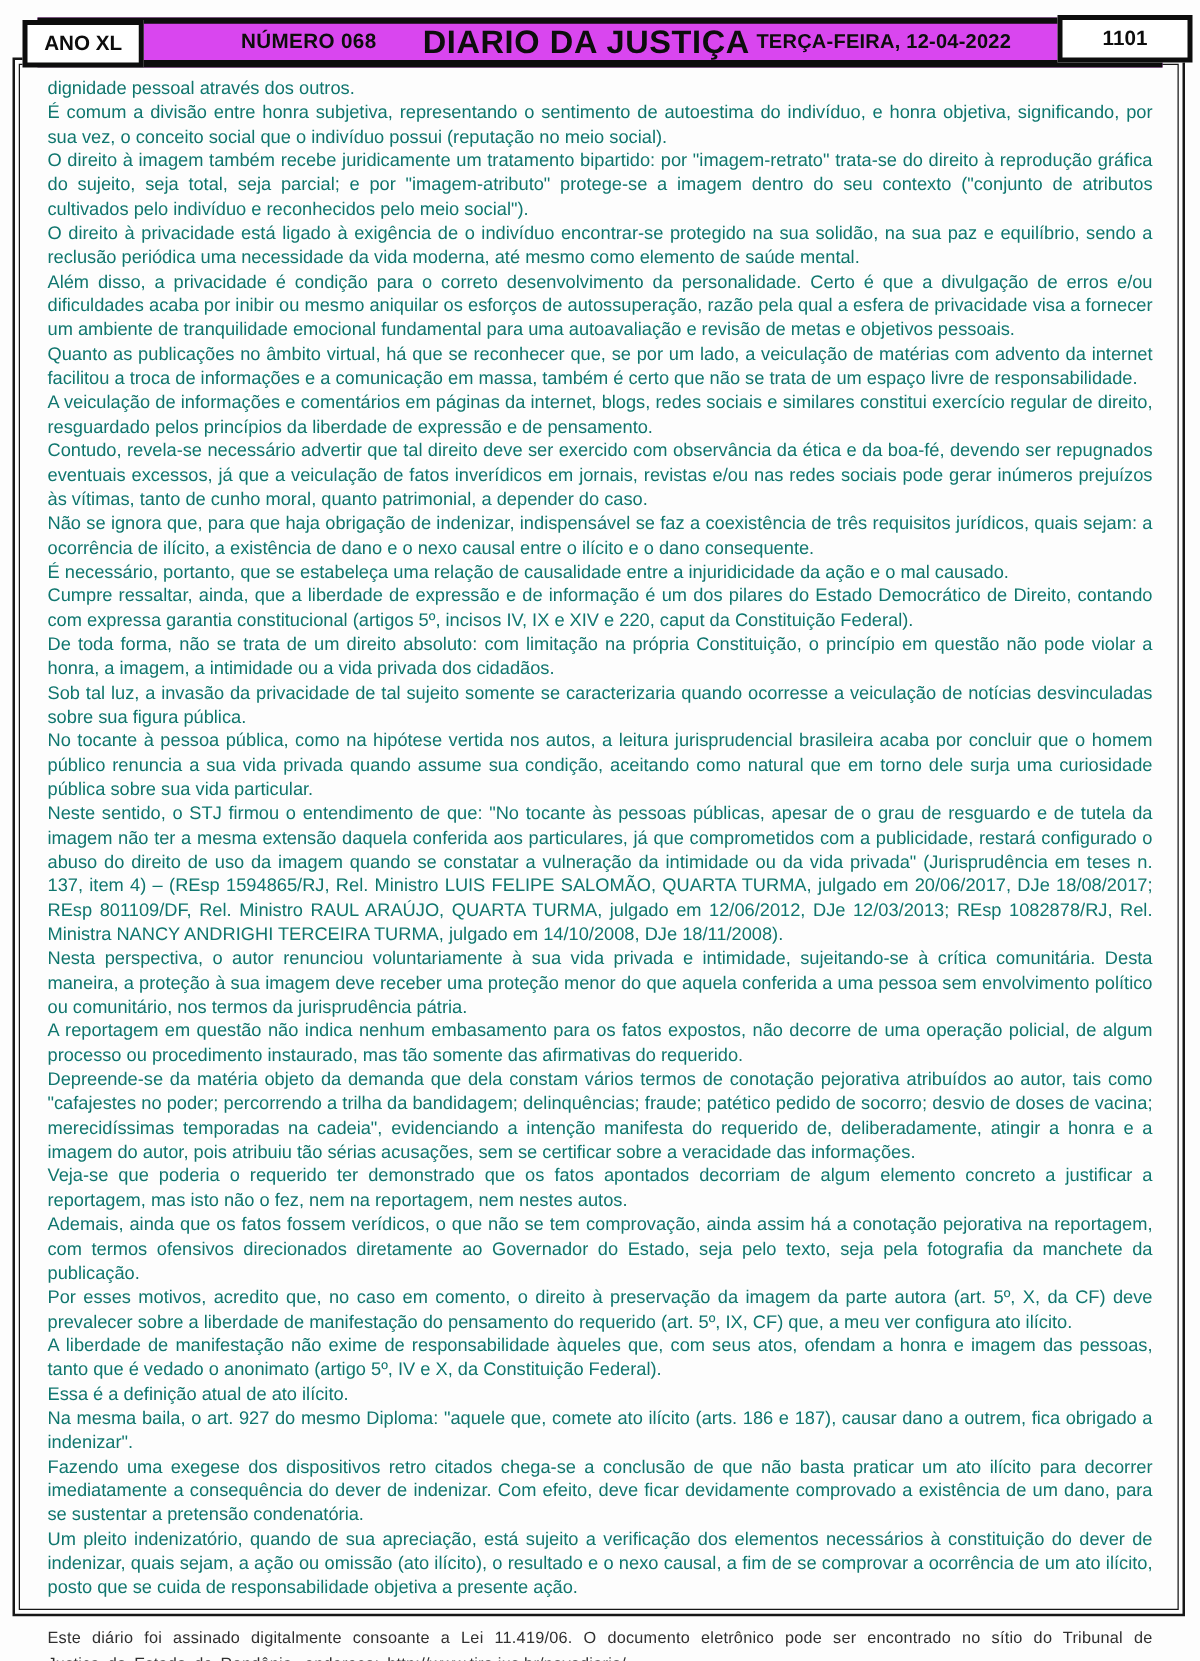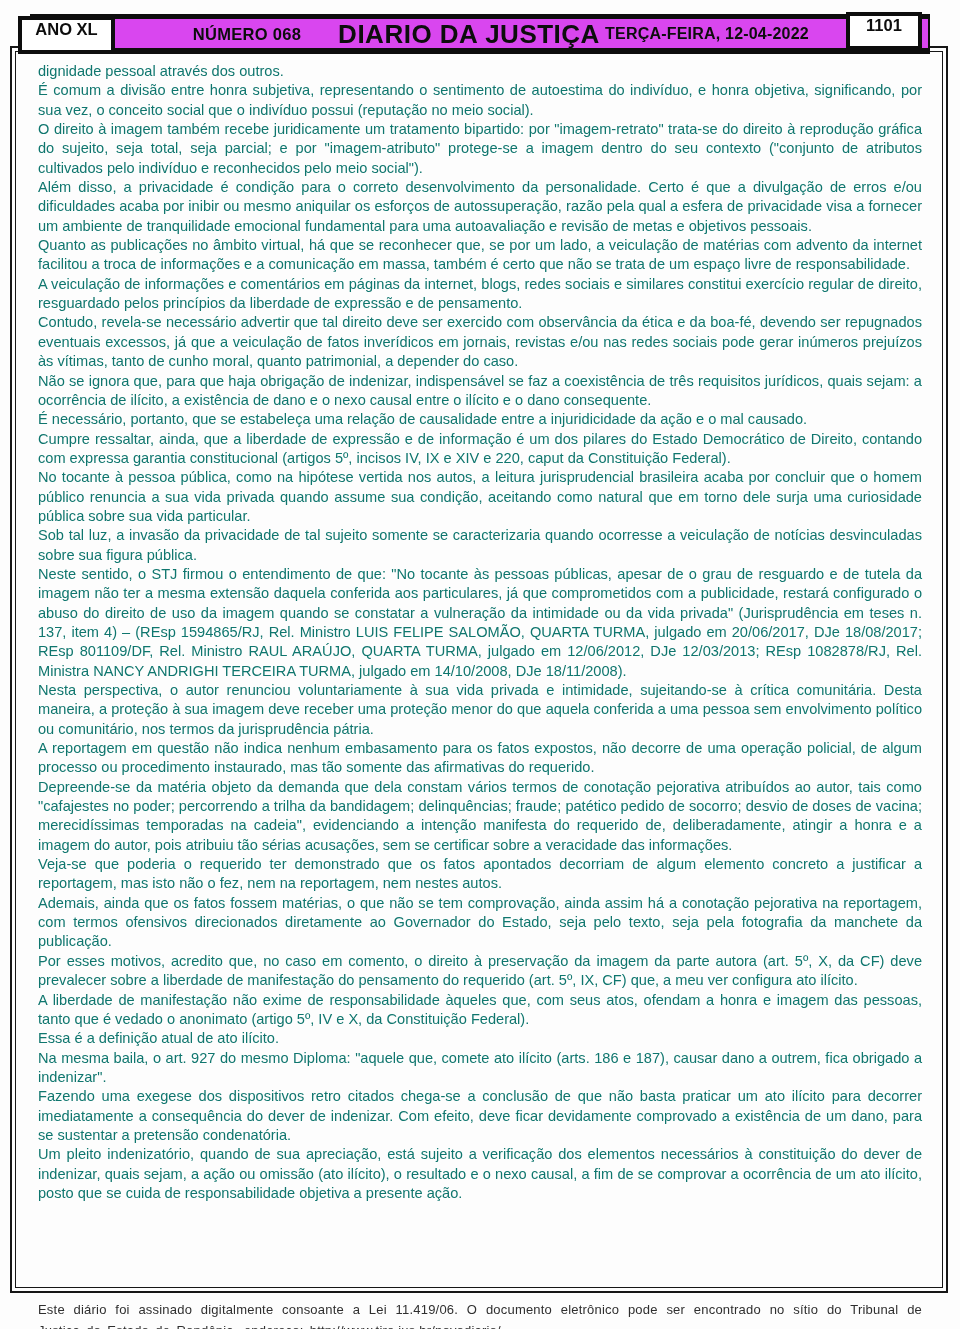--- a/index.html
+++ b/index.html
@@ -65,36 +65,36 @@
   .band-title  { left: 437px; font-size: 26px;  letter-spacing: 0.5px; }
   .band-date   { left: 675px; font-size: 16px;  letter-spacing: 0.2px; }
   
   .corner-box {
     position: absolute;
     box-sizing: border-box;
     border: 4px solid #0d0d0d;
     background: #ffffff;
     z-index: 4;
     display: flex;
-    align-items: flex-start;
+    align-items: center;
     justify-content: center;
     font-weight: bold;
     font-size: 16.5px;
     color: #0d0d0d;
   }
   .ano-box {
     left: 18px;
     top: 16px;
     width: 97px;
     height: 38px;
   }
   .page-num-box {
     left: 846px;
     top: 12px;
-    width: 76px;
+    width: 108px;
     height: 38px;
   }
   
   .content {
     position: absolute;
     left: 38px;
     top: 62px;
     width: 884px;
     z-index: 2;
   }
@@ -141,35 +141,37 @@
   </div>
 
   <div class="corner-box page-num-box">
     <span>1101</span>
   </div>
 
   <div class="content">
       <p>dignidade pessoal através dos outros.</p>
       <p>É comum a divisão entre honra subjetiva, representando o sentimento de autoestima do indivíduo, e honra objetiva, significando, por sua vez, o conceito social que o indivíduo possui (reputação no meio social).</p>
       <p>O direito à imagem também recebe juridicamente um tratamento bipartido: por "imagem-retrato" trata-se do direito à reprodução gráfica do sujeito, seja total, seja parcial; e por "imagem-atributo" protege-se a imagem dentro do seu contexto ("conjunto de atributos cultivados pelo indivíduo e reconhecidos pelo meio social").</p>
+      <p>O direito à privacidade está ligado à exigência de o indivíduo encontrar-se protegido na sua solidão, na sua paz e equilíbrio, sendo a reclusão periódica uma necessidade da vida moderna, até mesmo como elemento de saúde mental.</p>
       <p>Além disso, a privacidade é condição para o correto desenvolvimento da personalidade. Certo é que a divulgação de erros e/ou dificuldades acaba por inibir ou mesmo aniquilar os esforços de autossuperação, razão pela qual a esfera de privacidade visa a fornecer um ambiente de tranquilidade emocional fundamental para uma autoavaliação e revisão de metas e objetivos pessoais.</p>
       <p>Quanto as publicações no âmbito virtual, há que se reconhecer que, se por um lado, a veiculação de matérias com advento da internet facilitou a troca de informações e a comunicação em massa, também é certo que não se trata de um espaço livre de responsabilidade.</p>
       <p>A veiculação de informações e comentários em páginas da internet, blogs, redes sociais e similares constitui exercício regular de direito, resguardado pelos princípios da liberdade de expressão e de pensamento.</p>
       <p>Contudo, revela-se necessário advertir que tal direito deve ser exercido com observância da ética e da boa-fé, devendo ser repugnados eventuais excessos, já que a veiculação de fatos inverídicos em jornais, revistas e/ou nas redes sociais pode gerar inúmeros prejuízos às vítimas, tanto de cunho moral, quanto patrimonial, a depender do caso.</p>
       <p>Não se ignora que, para que haja obrigação de indenizar, indispensável se faz a coexistência de três requisitos jurídicos, quais sejam: a ocorrência de ilícito, a existência de dano e o nexo causal entre o ilícito e o dano consequente.</p>
       <p>É necessário, portanto, que se estabeleça uma relação de causalidade entre a injuridicidade da ação e o mal causado.</p>
       <p>Cumpre ressaltar, ainda, que a liberdade de expressão e de informação é um dos pilares do Estado Democrático de Direito, contando com expressa garantia constitucional (artigos 5º, incisos IV, IX e XIV e 220, caput da Constituição Federal).</p>
+      <p>De toda forma, não se trata de um direito absoluto: com limitação na própria Constituição, o princípio em questão não pode violar a honra, a imagem, a intimidade ou a vida privada dos cidadãos.</p>
+      <p>Sob tal luz, a invasão da privacidade de tal sujeito somente se caracterizaria quando ocorresse a veiculação de notícias desvinculadas sobre sua figura pública.</p>
       <p>No tocante à pessoa pública, como na hipótese vertida nos autos, a leitura jurisprudencial brasileira acaba por concluir que o homem público renuncia a sua vida privada quando assume sua condição, aceitando como natural que em torno dele surja uma curiosidade pública sobre sua vida particular.</p>
-      <p>Sob tal luz, a invasão da privacidade de tal sujeito somente se caracterizaria quando ocorresse a veiculação de notícias desvinculadas sobre sua figura pública.</p>
       <p>Neste sentido, o STJ firmou o entendimento de que: "No tocante às pessoas públicas, apesar de o grau de resguardo e de tutela da imagem não ter a mesma extensão daquela conferida aos particulares, já que comprometidos com a publicidade, restará configurado o abuso do direito de uso da imagem quando se constatar a vulneração da intimidade ou da vida privada" (Jurisprudência em teses n. 137, item 4) – (REsp 1594865/RJ, Rel. Ministro LUIS FELIPE SALOMÃO, QUARTA TURMA, julgado em 20/06/2017, DJe 18/08/2017; REsp 801109/DF, Rel. Ministro RAUL ARAÚJO, QUARTA TURMA, julgado em 12/06/2012, DJe 12/03/2013; REsp 1082878/RJ, Rel. Ministra NANCY ANDRIGHI TERCEIRA TURMA, julgado em 14/10/2008, DJe 18/11/2008).</p>
       <p>Nesta perspectiva, o autor renunciou voluntariamente à sua vida privada e intimidade, sujeitando-se à crítica comunitária. Desta maneira, a proteção à sua imagem deve receber uma proteção menor do que aquela conferida a uma pessoa sem envolvimento político ou comunitário, nos termos da jurisprudência pátria.</p>
       <p>A reportagem em questão não indica nenhum embasamento para os fatos expostos, não decorre de uma operação policial, de algum processo ou procedimento instaurado, mas tão somente das afirmativas do requerido.</p>
       <p>Depreende-se da matéria objeto da demanda que dela constam vários termos de conotação pejorativa atribuídos ao autor, tais como "cafajestes no poder; percorrendo a trilha da bandidagem; delinquências; fraude; patético pedido de socorro; desvio de doses de vacina; merecidíssimas temporadas na cadeia", evidenciando a intenção manifesta do requerido de, deliberadamente, atingir a honra e a imagem do autor, pois atribuiu tão sérias acusações, sem se certificar sobre a veracidade das informações.</p>
       <p>Veja-se que poderia o requerido ter demonstrado que os fatos apontados decorriam de algum elemento concreto a justificar a reportagem, mas isto não o fez, nem na reportagem, nem nestes autos.</p>
-      <p>Ademais, ainda que os fatos fossem matérias, o que não se tem comprovação, ainda assim há a conotação pejorativa na reportagem, com termos ofensivos direcionados diretamente ao Governador do Estado, seja pelo texto, seja pela fotografia da manchete da publicação.</p>
+      <p>Ademais, ainda que os fatos fossem verídicos, o que não se tem comprovação, ainda assim há a conotação pejorativa na reportagem, com termos ofensivos direcionados diretamente ao Governador do Estado, seja pelo texto, seja pela fotografia da manchete da publicação.</p>
       <p>Por esses motivos, acredito que, no caso em comento, o direito à preservação da imagem da parte autora (art. 5º, X, da CF) deve prevalecer sobre a liberdade de manifestação do pensamento do requerido (art. 5º, IX, CF) que, a meu ver configura ato ilícito.</p>
       <p>A liberdade de manifestação não exime de responsabilidade àqueles que, com seus atos, ofendam a honra e imagem das pessoas, tanto que é vedado o anonimato (artigo 5º, IV e X, da Constituição Federal).</p>
       <p>Essa é a definição atual de ato ilícito.</p>
       <p>Na mesma baila, o art. 927 do mesmo Diploma: "aquele que, comete ato ilícito (arts. 186 e 187), causar dano a outrem, fica obrigado a indenizar".</p>
       <p>Fazendo uma exegese dos dispositivos retro citados chega-se a conclusão de que não basta praticar um ato ilícito para decorrer imediatamente a consequência do dever de indenizar. Com efeito, deve ficar devidamente comprovado a existência de um dano, para se sustentar a pretensão condenatória.</p>
       <p>Um pleito indenizatório, quando de sua apreciação, está sujeito a verificação dos elementos necessários à constituição do dever de indenizar, quais sejam, a ação ou omissão (ato ilícito), o resultado e o nexo causal, a fim de se comprovar a ocorrência de um ato ilícito, posto que se cuida de responsabilidade objetiva a presente ação.</p>
     </div>
 
   <div class="footer">Este diário foi assinado digitalmente consoante a Lei 11.419/06. O documento eletrônico pode ser encontrado no sítio do Tribunal de Justiça do Estado de Rondônia, endereço: http://www.tjro.jus.br/novodiario/</div>
 

